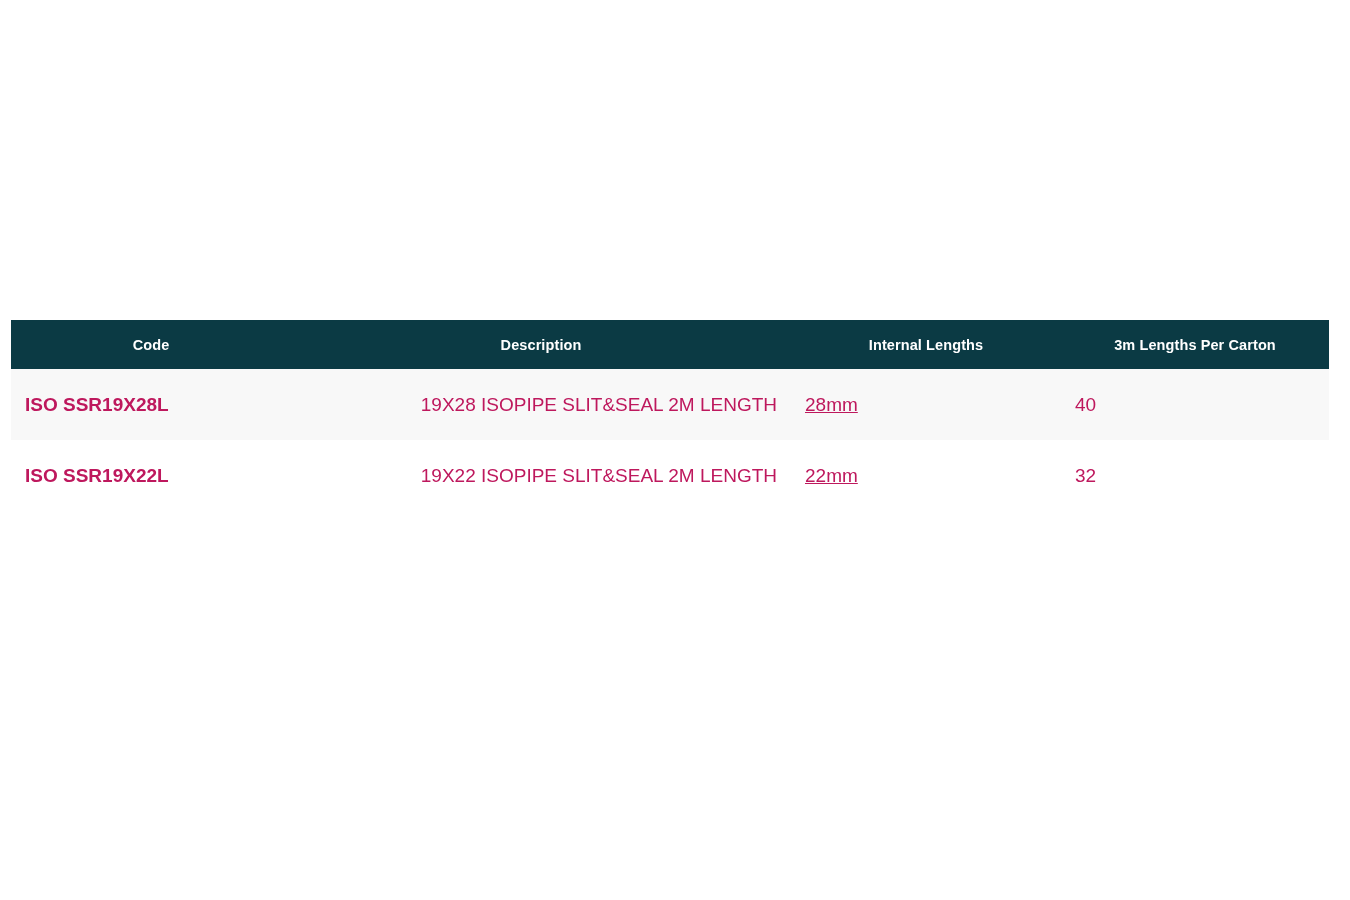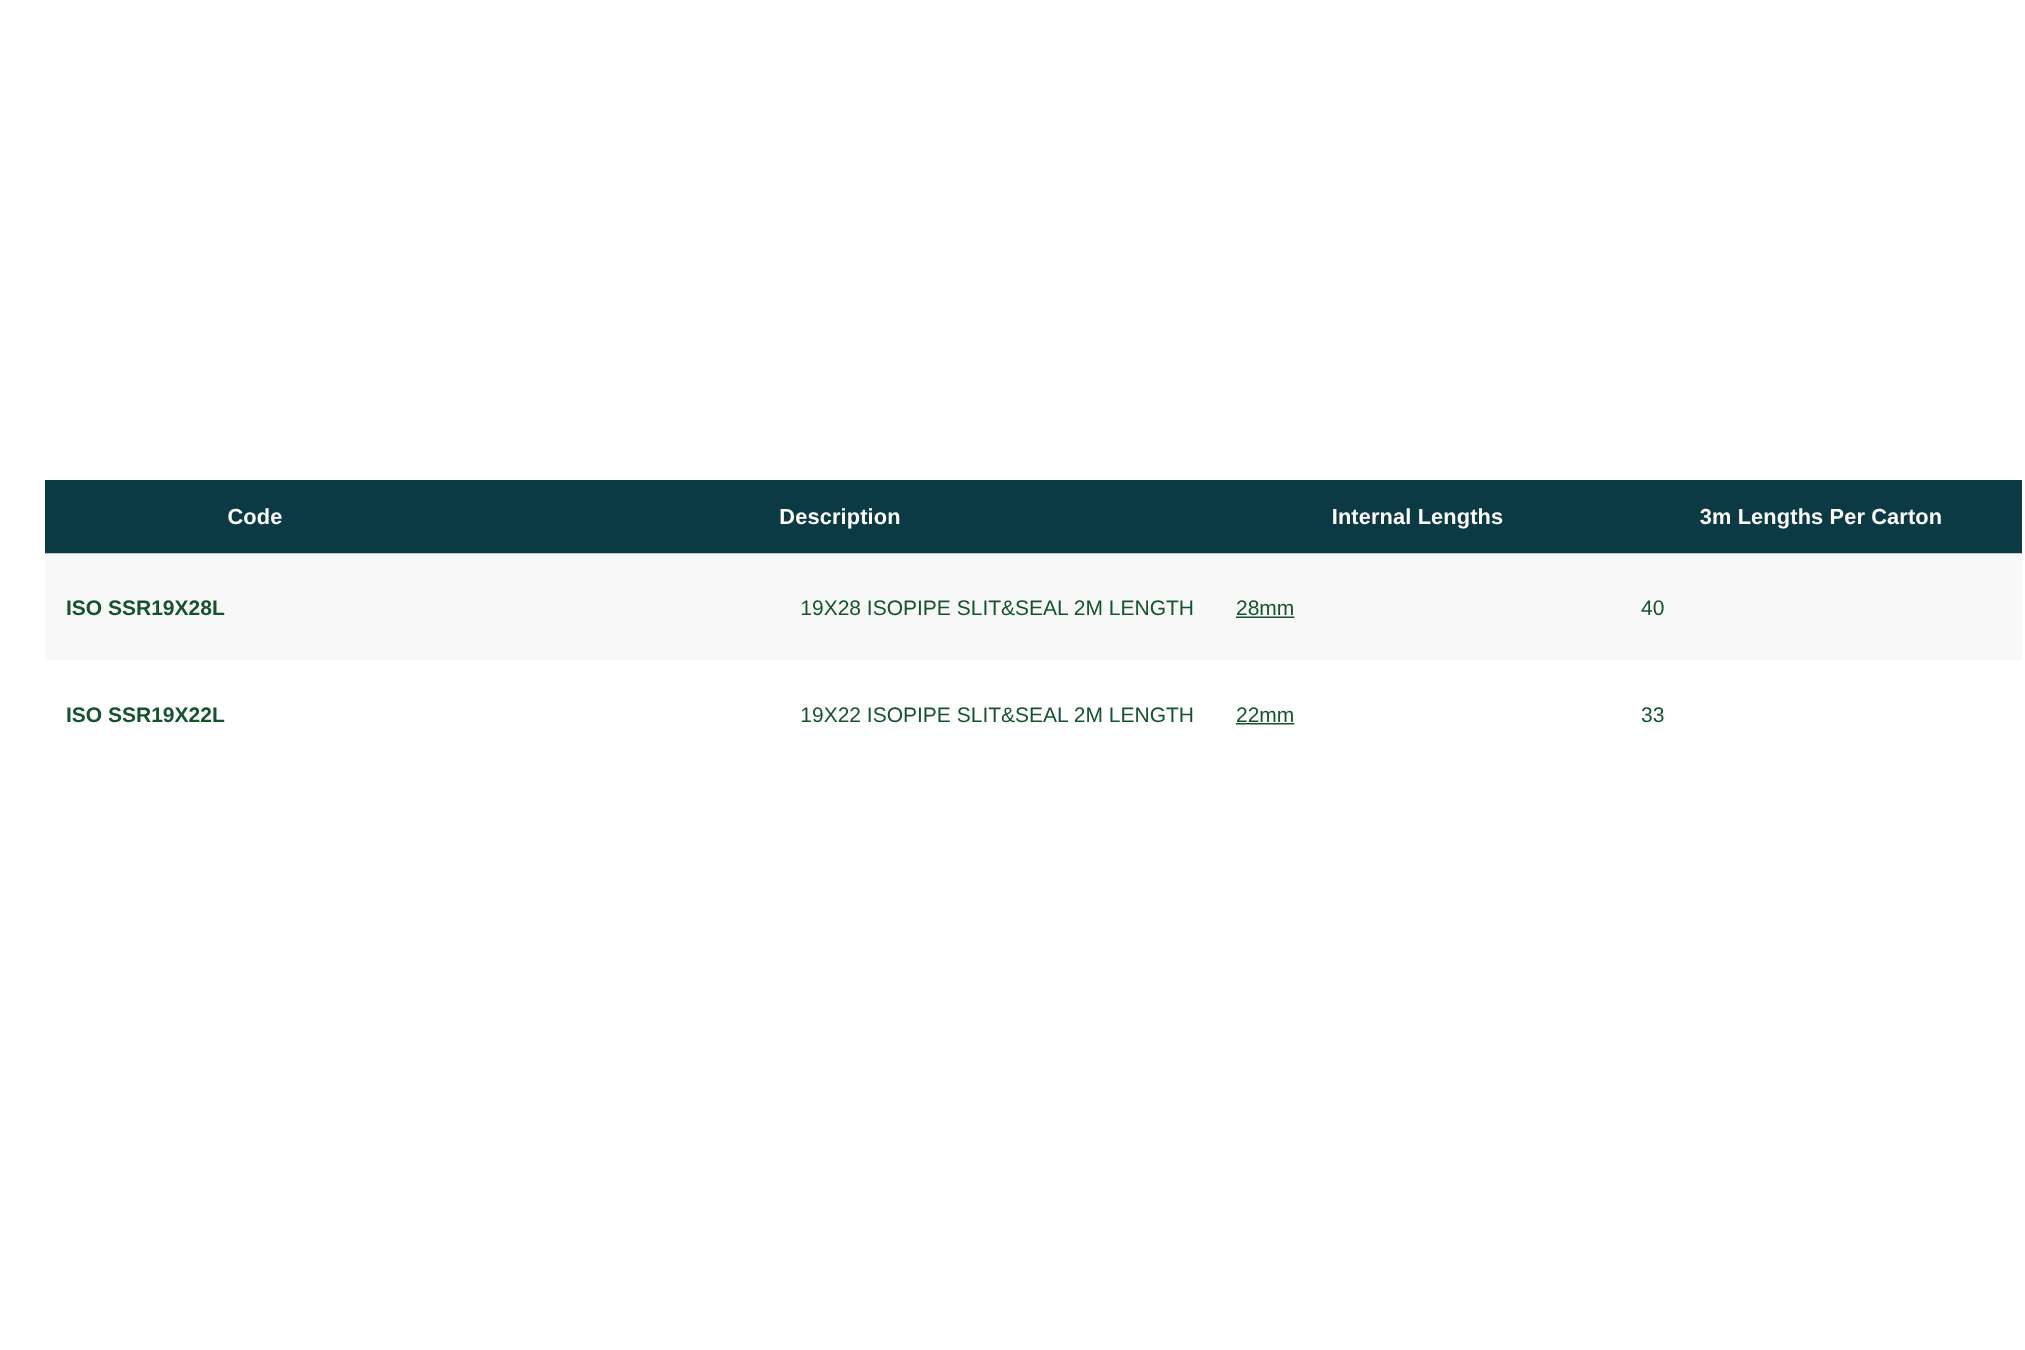--- a/index.html
+++ b/index.html
@@ -16,21 +16,21 @@
   }
 
   .page {
     position: relative;
     width: 1350px;
     height: 900px;
   }
 
   .spec-table-wrap {
     position: absolute;
-    left: 30px;
+    left: 11px;
     top: 320px;
     width: 1318px;
   }
 
   table.spec-table {
     width: 100%;
     border-collapse: collapse;
     table-layout: fixed;
   }
 
@@ -47,22 +47,22 @@
   }
 
   col.col-code { width: 280px; }
   col.col-desc { width: 500px; }
   col.col-id   { width: 270px; }
   col.col-len  { width: 268px; }
 
   table.spec-table tbody td {
     height: 71px;
     vertical-align: middle;
-    font-size: 14px;
-    color: #14532d;
+    font-size: 19px;
+    color: #be185d;
     padding: 0 14px;
     background: #ffffff;
   }
 
   table.spec-table tbody tr.alt td {
     background: #f8f8f8;
   }
 
   td.cell-code {
     font-weight: bold;
@@ -112,19 +112,19 @@
         <tr class="alt">
           <td class="cell-code">ISO SSR19X28L</td>
           <td class="cell-desc">19X28 ISOPIPE SLIT&amp;SEAL 2M LENGTH</td>
           <td class="cell-id">28mm</td>
           <td class="cell-len">40</td>
         </tr>
         <tr>
           <td class="cell-code">ISO SSR19X22L</td>
           <td class="cell-desc">19X22 ISOPIPE SLIT&amp;SEAL 2M LENGTH</td>
           <td class="cell-id">22mm</td>
-          <td class="cell-len">33</td>
+          <td class="cell-len">32</td>
         </tr>
       </tbody>
     </table>
   </div>
 
 </div>
 
 </body></html>

